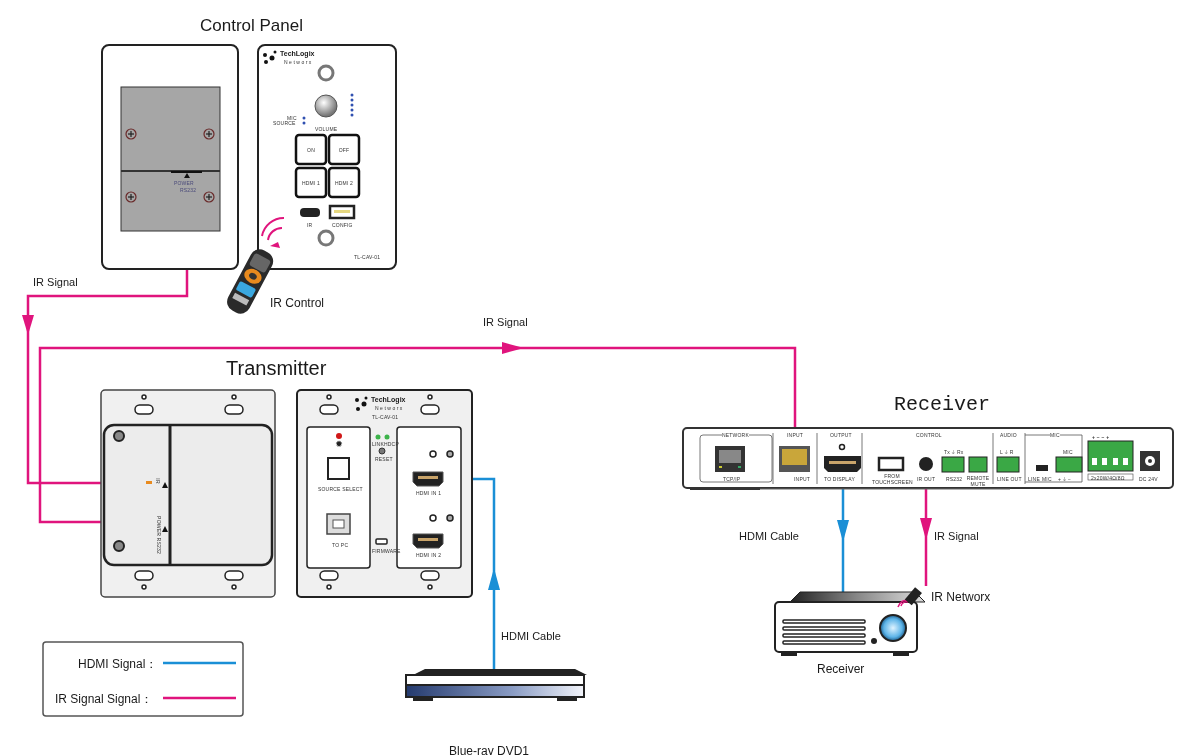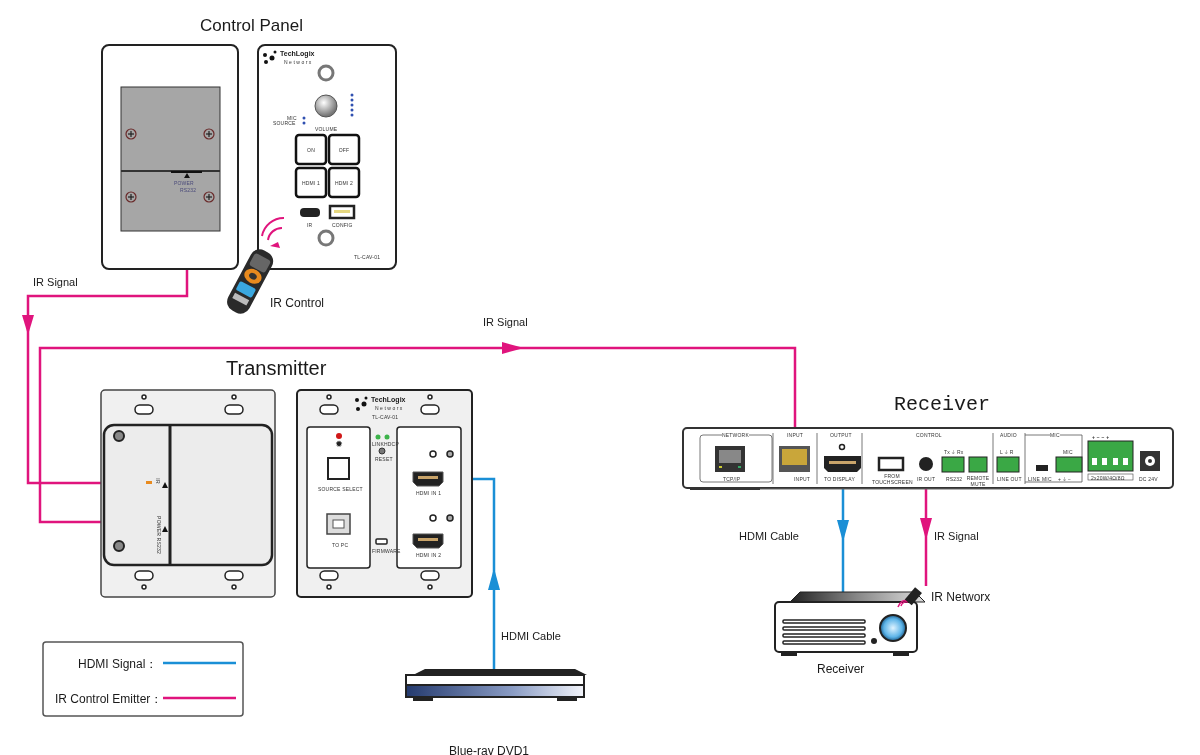--- a/index.html
+++ b/index.html
@@ -325,13 +325,13 @@
 <div class="abs lbl" style="left:483px;top:316px;">IR Signal</div>
 <div class="abs lbl" style="left:934px;top:530px;">IR Signal</div>
 <div class="abs lbl" style="left:501px;top:630px;">HDMI Cable</div>
 <div class="abs lbl" style="left:739px;top:530px;">HDMI Cable</div>
 
 <div class="abs lbl-sm" style="left:931px;top:590px;">IR Networx</div>
 <div class="abs lbl-sm" style="left:817px;top:662px;">Receiver</div>
 <div class="abs lbl-sm" style="left:449px;top:744px;">Blue-ray DVD1</div>
 
 <div class="abs lbl-sm" style="left:78px;top:656px;">HDMI Signal：</div>
-<div class="abs lbl-sm" style="left:55px;top:691px;">IR  Control Emitter：</div>
+<div class="abs lbl-sm" style="left:55px;top:691px;">IR  Signal Signal：</div>
 
 </body></html>

